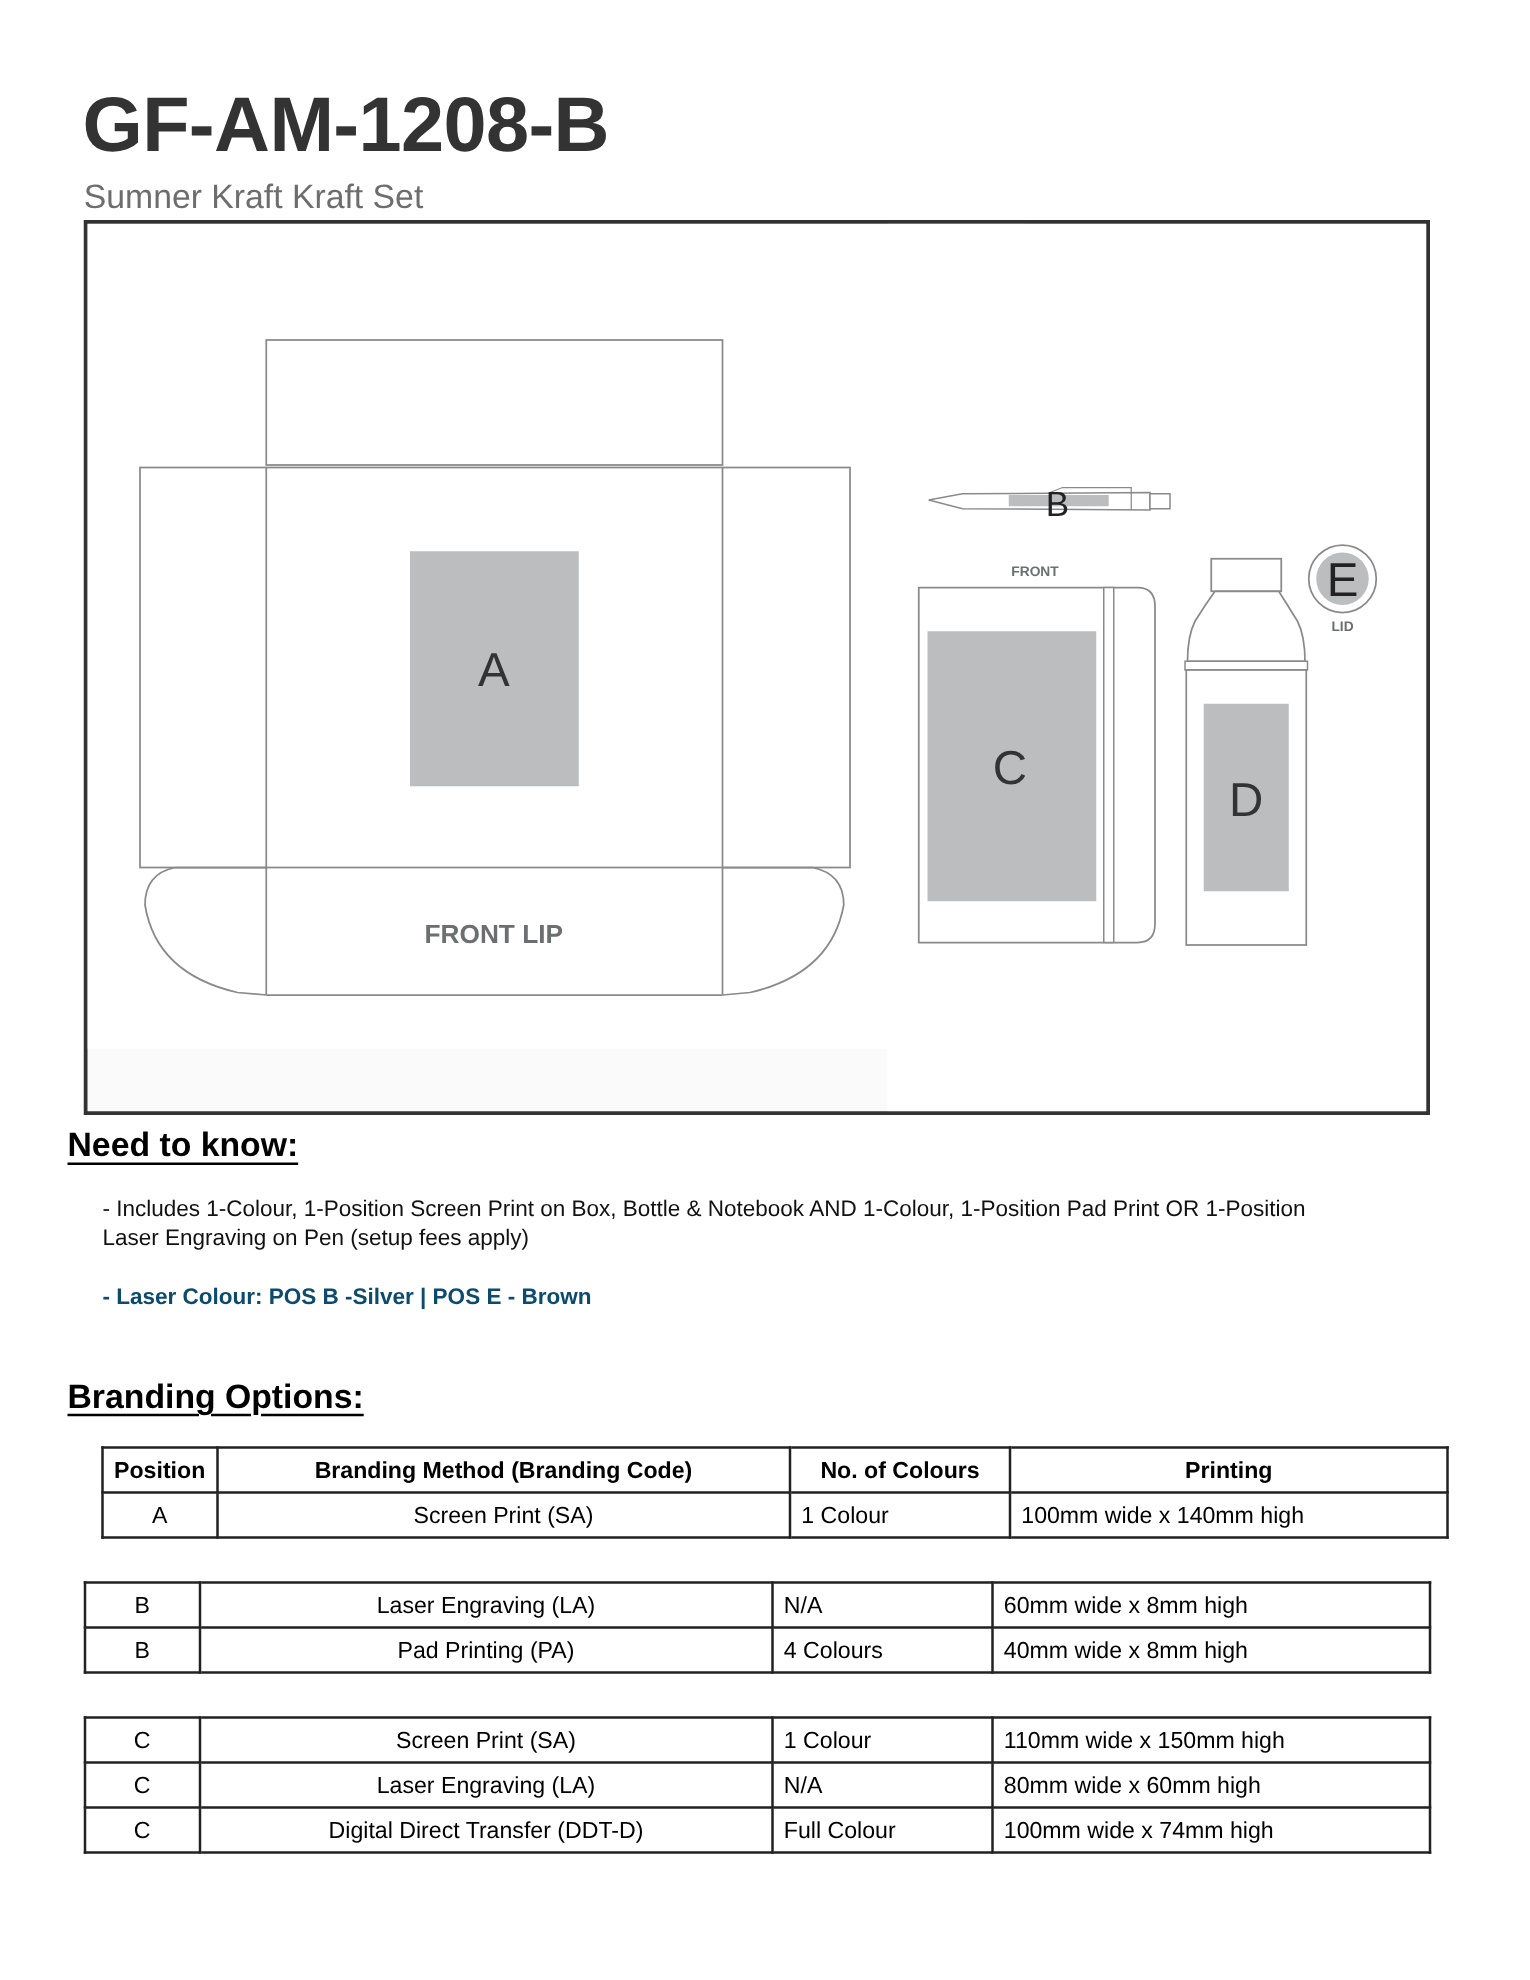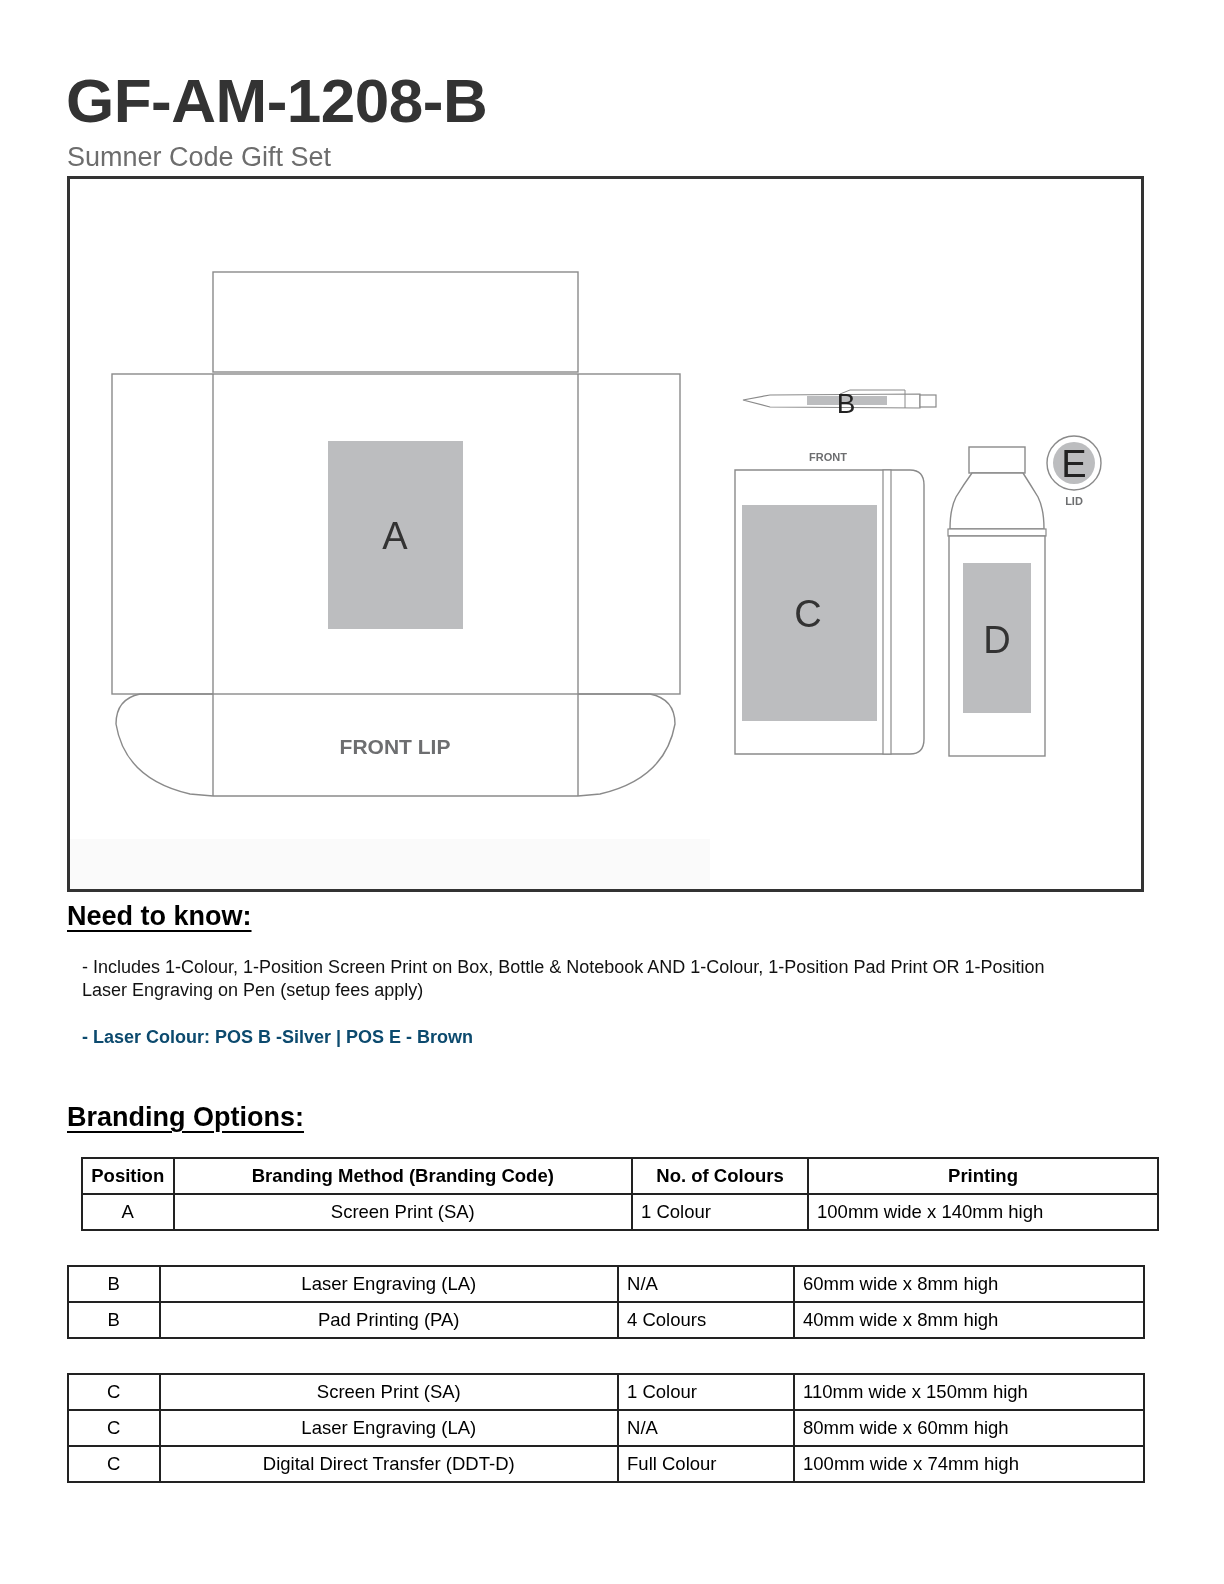--- a/index.html
+++ b/index.html
@@ -4,36 +4,36 @@
   <style>
     html, body { margin: 0; padding: 0; background: #ffffff; }
     body { width: 1224px; height: 1584px; position: relative; font-family: "Liberation Sans", sans-serif; color: #000; overflow: hidden; }
 
     .title { position: absolute; left: 66px; top: 70px; font-size: 62px; font-weight: bold; color: #333333; letter-spacing: -0.5px; line-height: 1; text-align: center; }
     .subtitle { position: absolute; left: 67px; top: 144px; font-size: 27px; color: #6d6d6d; line-height: 1; }
 
     .frame { position: absolute; left: 67px; top: 176px; width: 1071px; height: 710px; border: 3px solid #333; background: #fafafa; box-sizing: content-box; }
     .frame-inner { position: absolute; left: 0; top: 0; width: 1071px; height: 710px; }
 
-    .heading { position: absolute; left: 67px; font-size: 27px; font-weight: bold; text-decoration: underline; text-decoration-thickness: 2px; text-underline-offset: 5px; color: #000; line-height: 1; }
+    .heading { position: absolute; left: 54px; font-size: 27px; font-weight: bold; text-decoration: underline; text-decoration-thickness: 2px; text-underline-offset: 5px; color: #000; line-height: 1; }
 
     .para { position: absolute; left: 82px; font-size: 18px; line-height: 23px; color: #111; width: 1080px; }
     .red { color: #0c4a6e; font-weight: bold; }
 
     .tbl { position: absolute; left: 67px; width: 1078px; border-collapse: collapse; font-size: 18.5px; }
     .tbl td, .tbl th { border: 2px solid #222; height: 36px; padding: 0 8px; box-sizing: border-box; }
     .tbl th { font-weight: bold; text-align: center; }
     .tbl td.pos { text-align: center; }
     .c1 { width: 91px; } .c2 { width: 456px; text-align: center; } .c3 { width: 175px; } .c4 { width: 348px; }
   </style>
 </head>
 <body>
 
 <div class="title">GF-AM-1208-B</div>
-<div class="subtitle">Sumner Code Gift Set</div>
+<div class="subtitle">Sumner Kraft Kraft Set</div>
 
 <div class="frame">
   <svg class="frame-inner" width="1071" height="710" viewBox="0 0 1071 710">
     <rect x="0" y="0" width="750" height="660" fill="#ffffff"></rect>
     <rect x="640" y="0" width="431" height="710" fill="#ffffff"></rect>
     <g fill="none" stroke="#8a8a8a" stroke-width="1.4">
       <rect x="143" y="93" width="365" height="100"></rect>
       <rect x="42" y="195" width="568" height="320"></rect>
       <line x1="143" y1="195" x2="143" y2="617"></line>
       <line x1="508" y1="195" x2="508" y2="617"></line>

